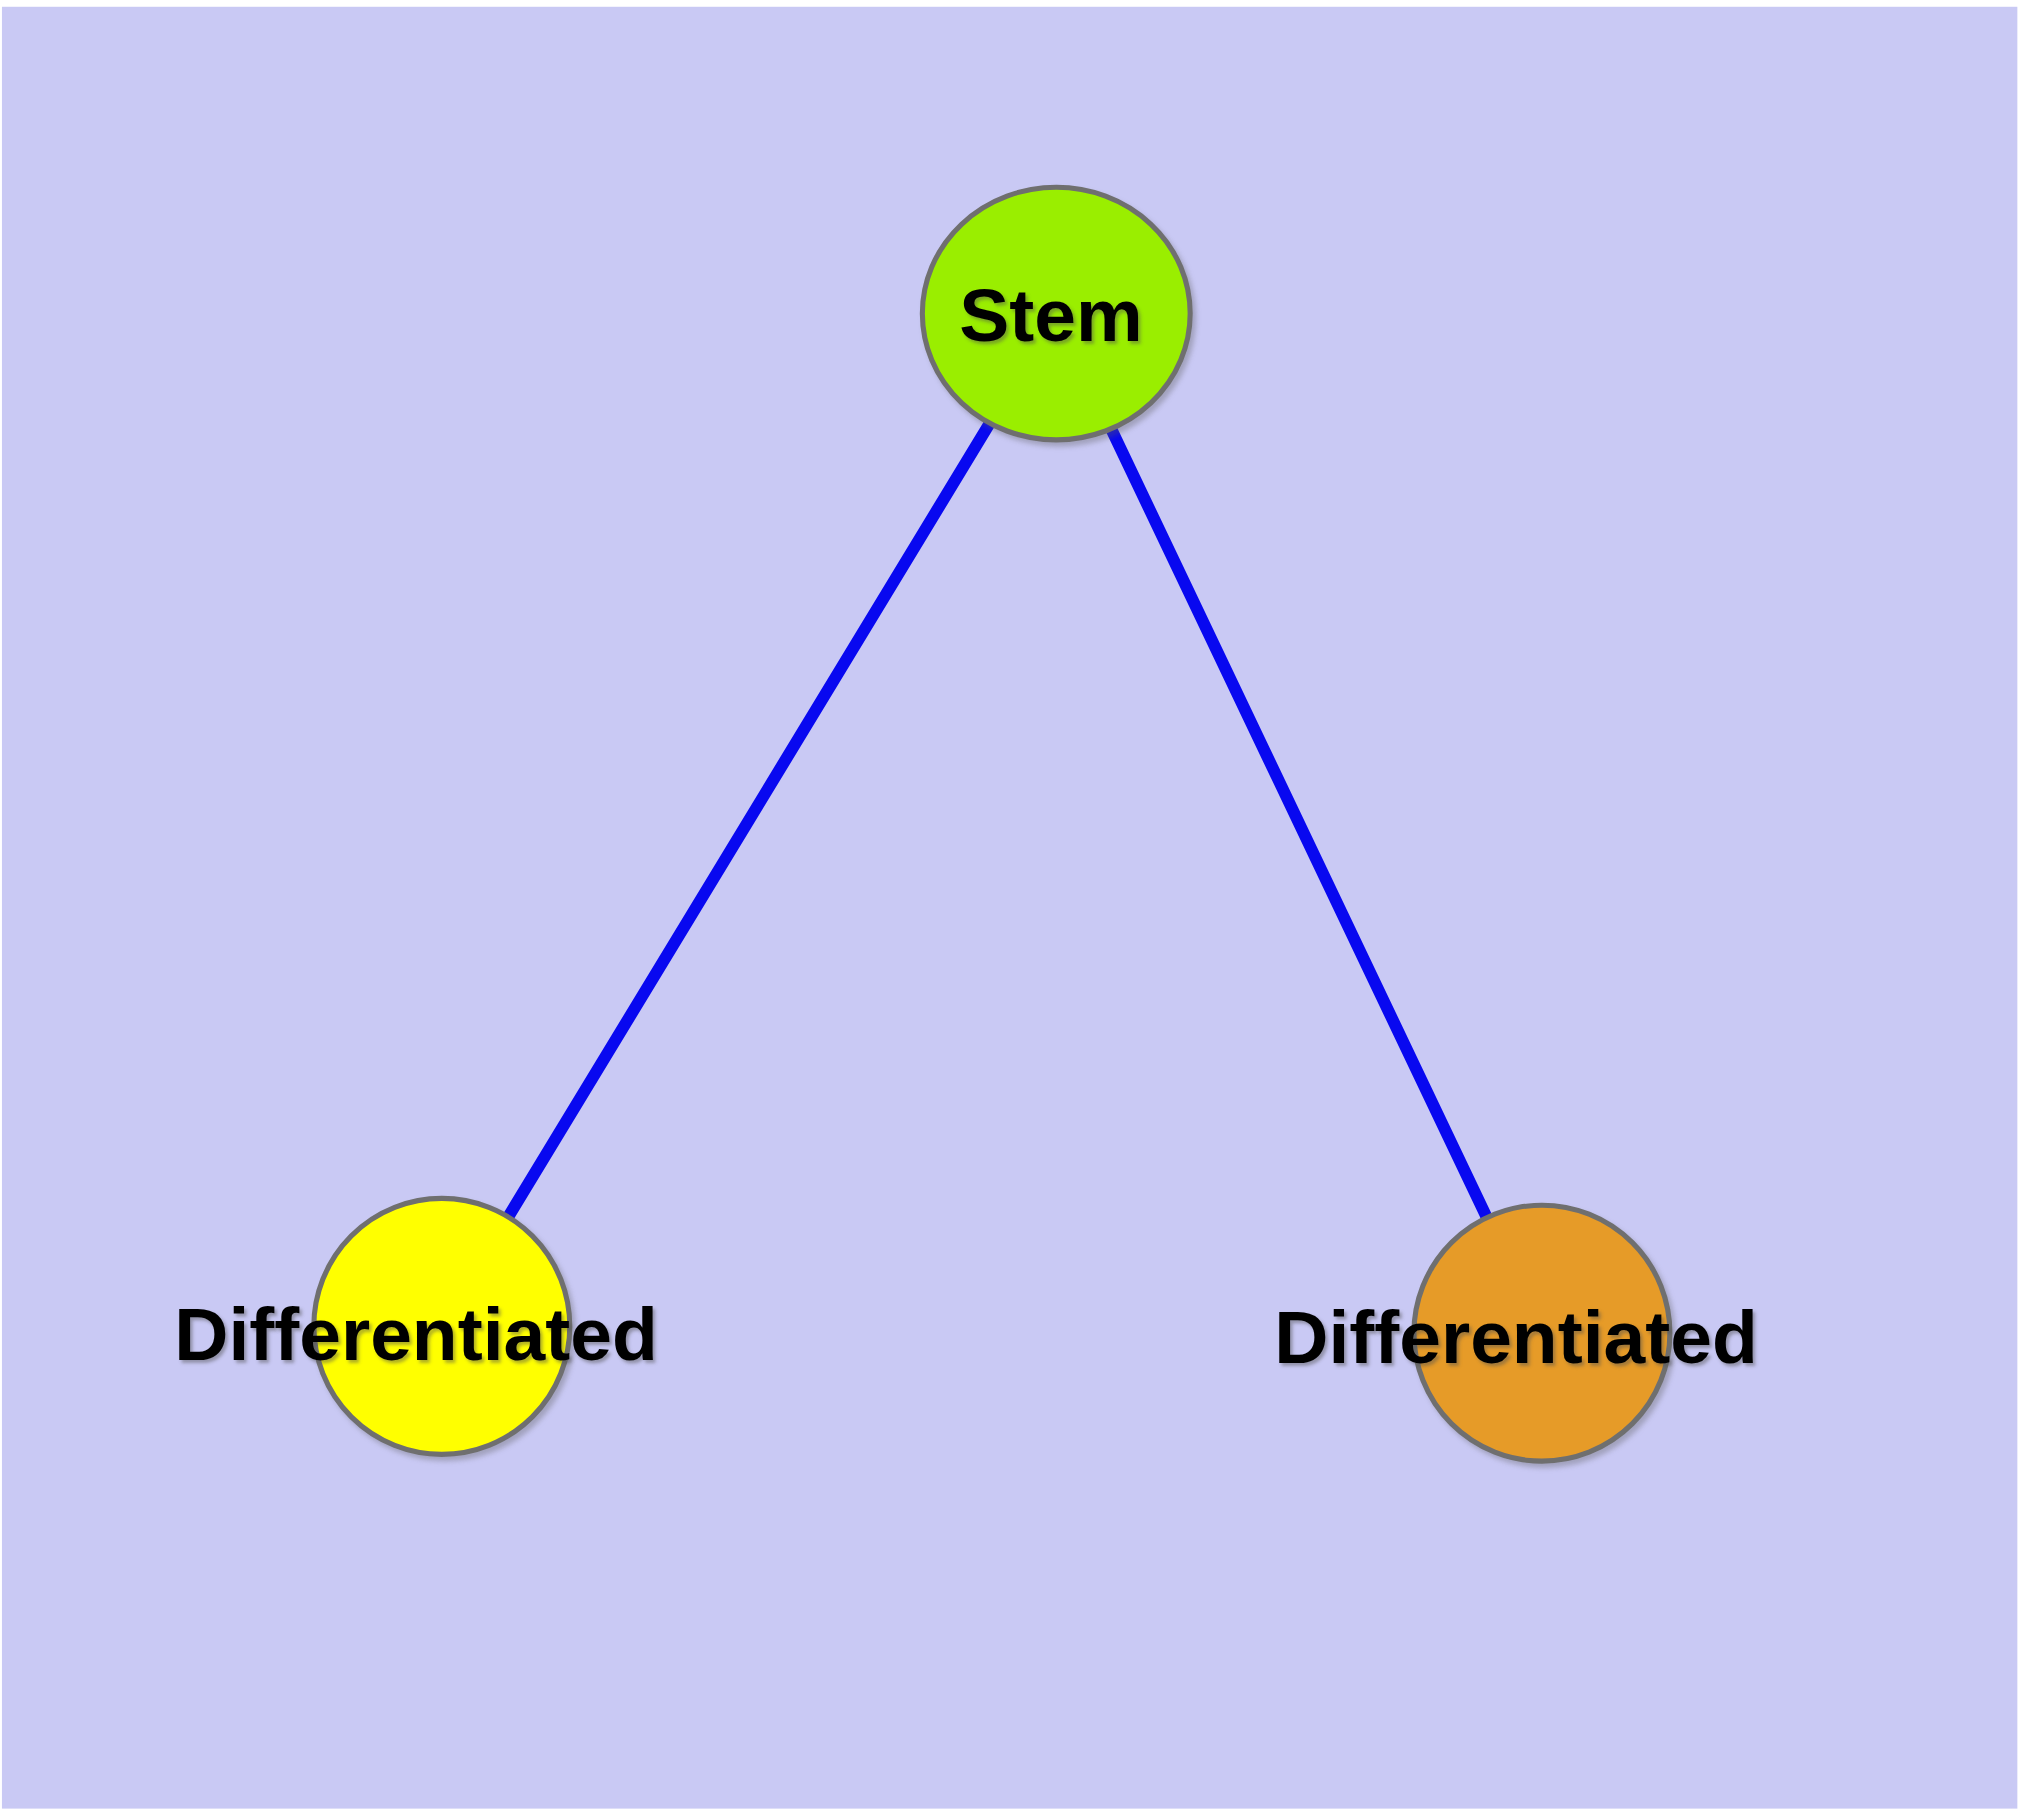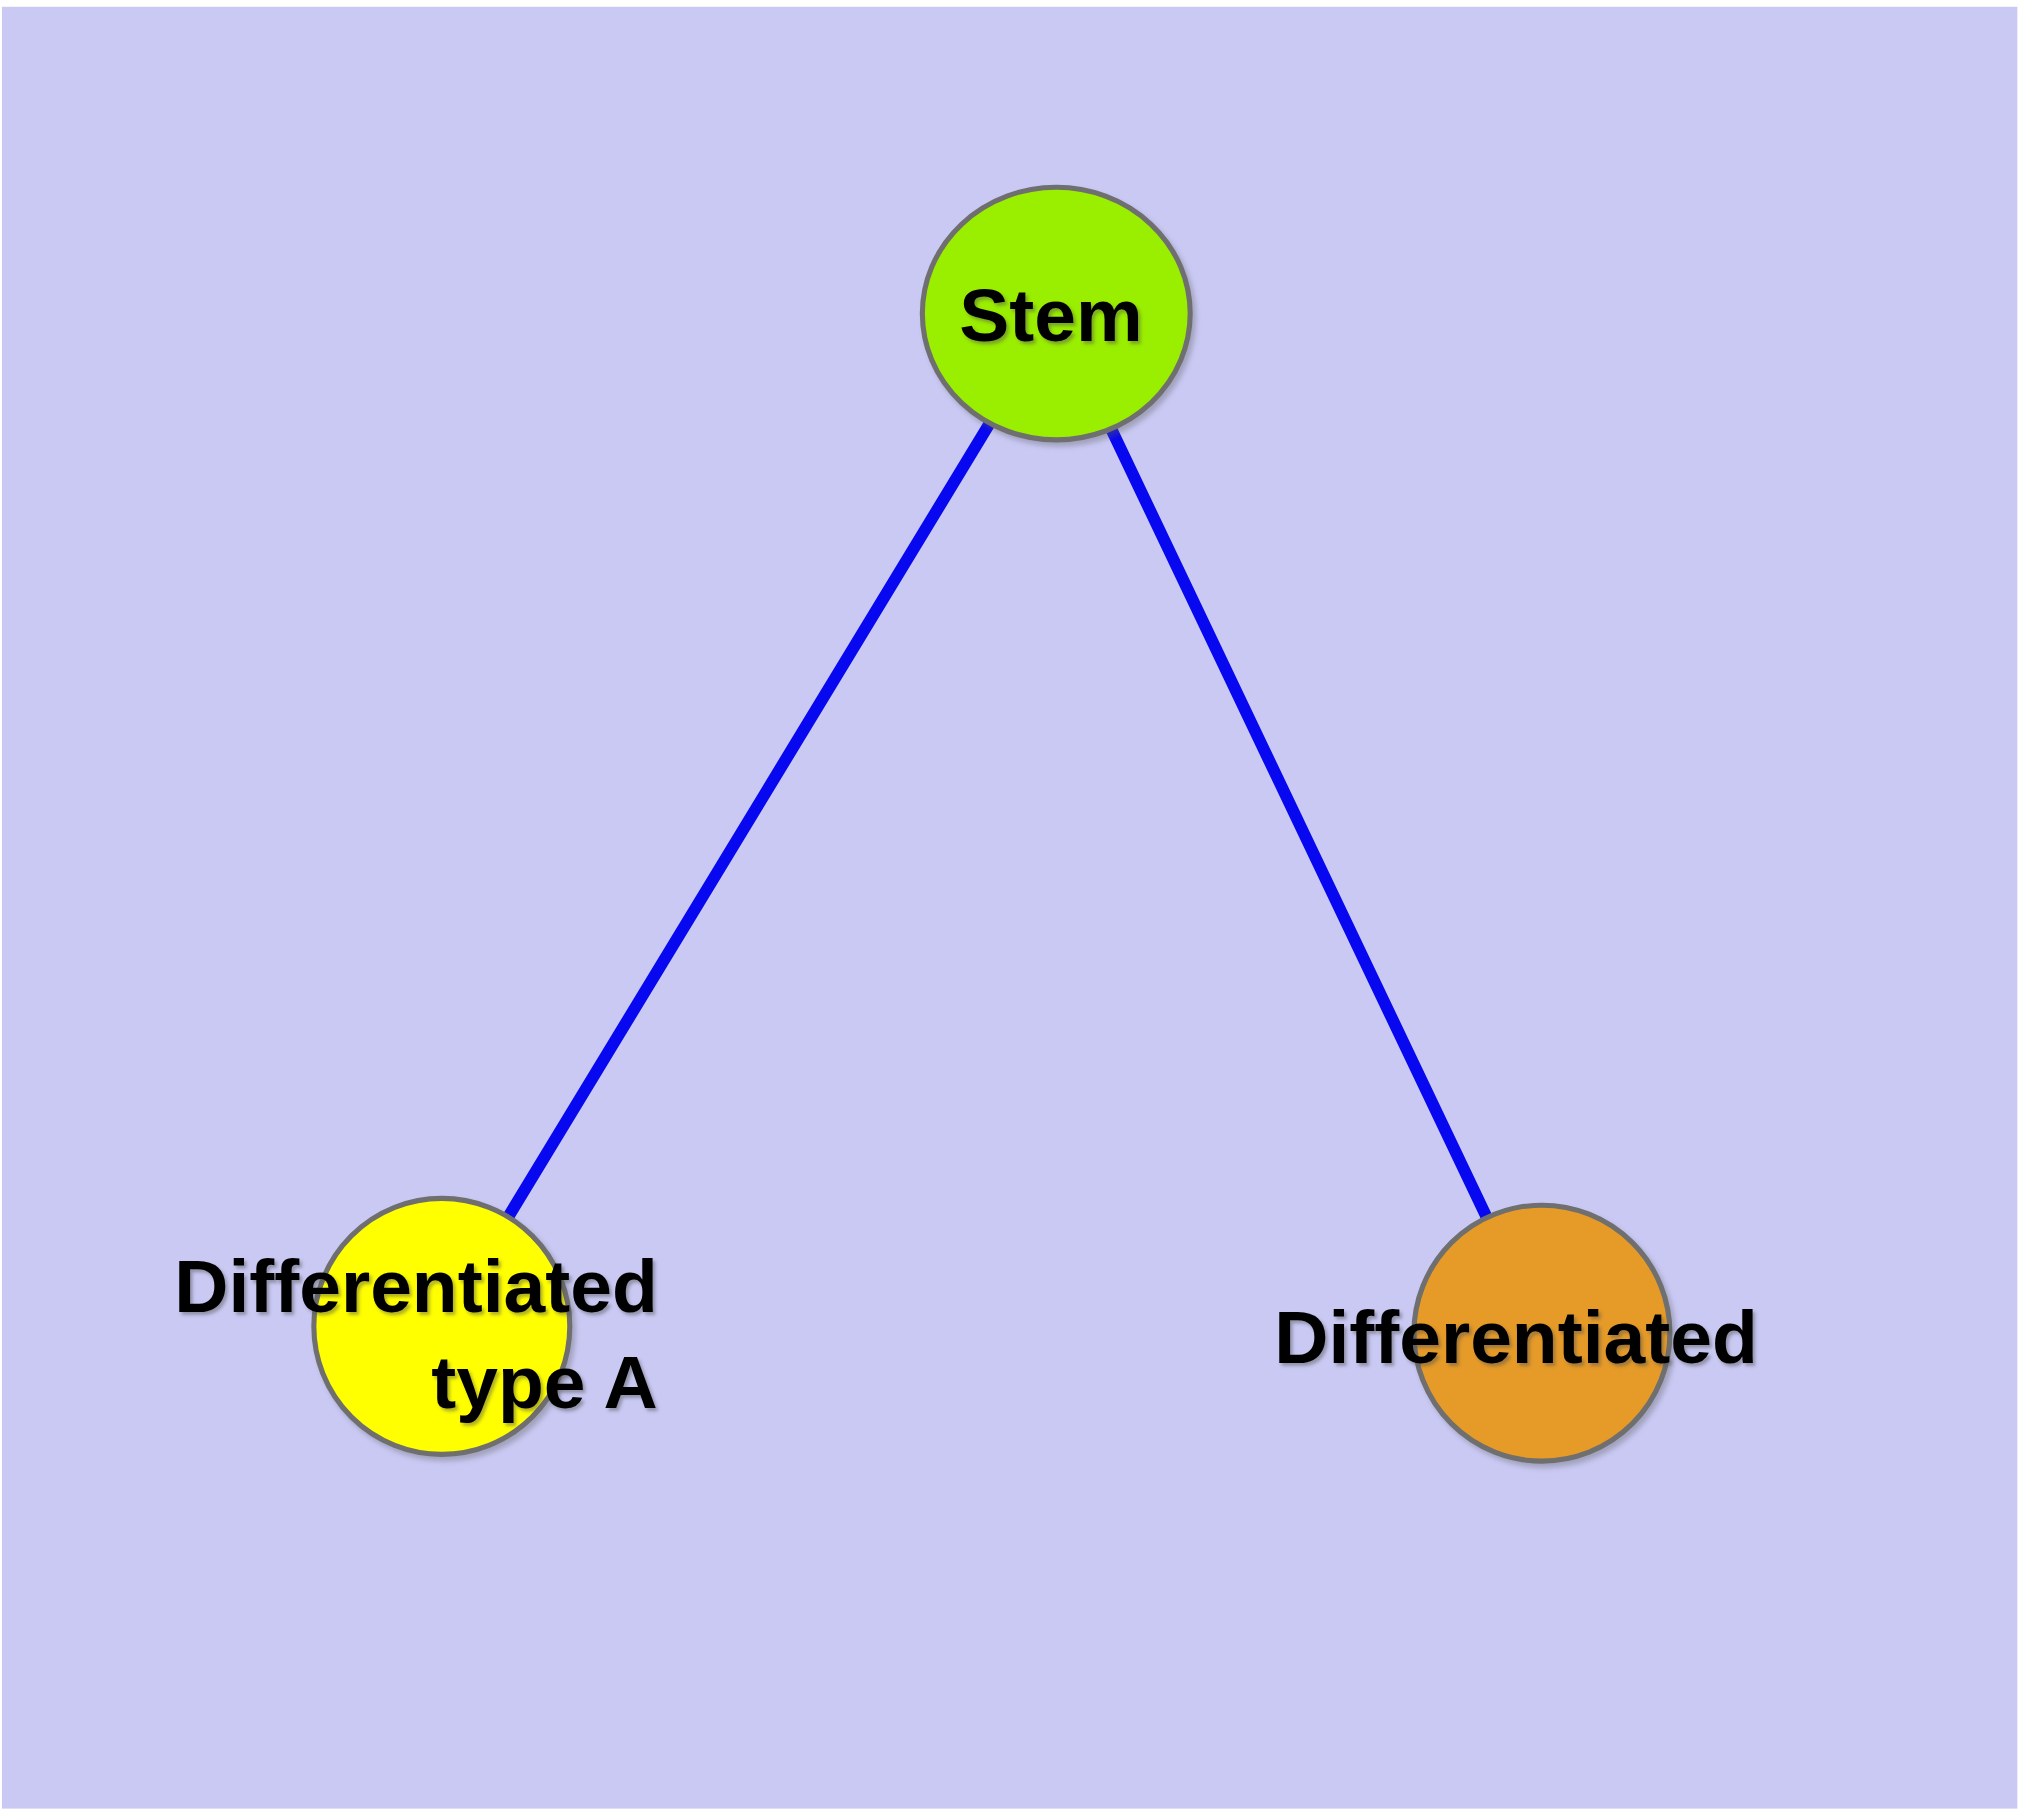--- a/index.html
+++ b/index.html
@@ -27,21 +27,21 @@
   .graph-circle {
     filter: drop-shadow(4px 5px 3px rgba(90,90,90,0.35));
   }
   .node-label {
     position: absolute;
     transform: translate(-50%, -50%);
     font-weight: bold;
     font-size: 75px;
     line-height: 96px;
     color: #000000;
-    text-align: right;
+    text-align: center;
     white-space: nowrap;
     text-shadow: 2.5px 3.4px 3.4px rgba(80,80,80,0.45);
     pointer-events: none;
   }
   .node-label div { display: block; }
 </style>
 </head>
 <body>
 
 <div class="stage">
@@ -57,21 +57,20 @@
     <circle cx="521" cy="1565" r="151" stroke-width="6" class="graph-circle" fill="#FFFF00" stroke="#6F6F6F"></circle>
     <circle cx="1819" cy="1573" r="151" stroke-width="6" class="graph-circle" fill="#E69B28" stroke="#6F6F6F"></circle>
   </svg>
 
   <div class="node-label" style="left:1051px; top:315px;">
     <div>Stem</div>
   </div>
 
   <div class="node-label" style="left:416px; top:1334px;">
     <div>Differentiated</div>
-    <div>type A</div>
   </div>
 
   <div class="node-label" style="left:1516px; top:1337px;">
     <div>Differentiated</div>
   </div>
 
 </div>
 
 
 </body></html>

